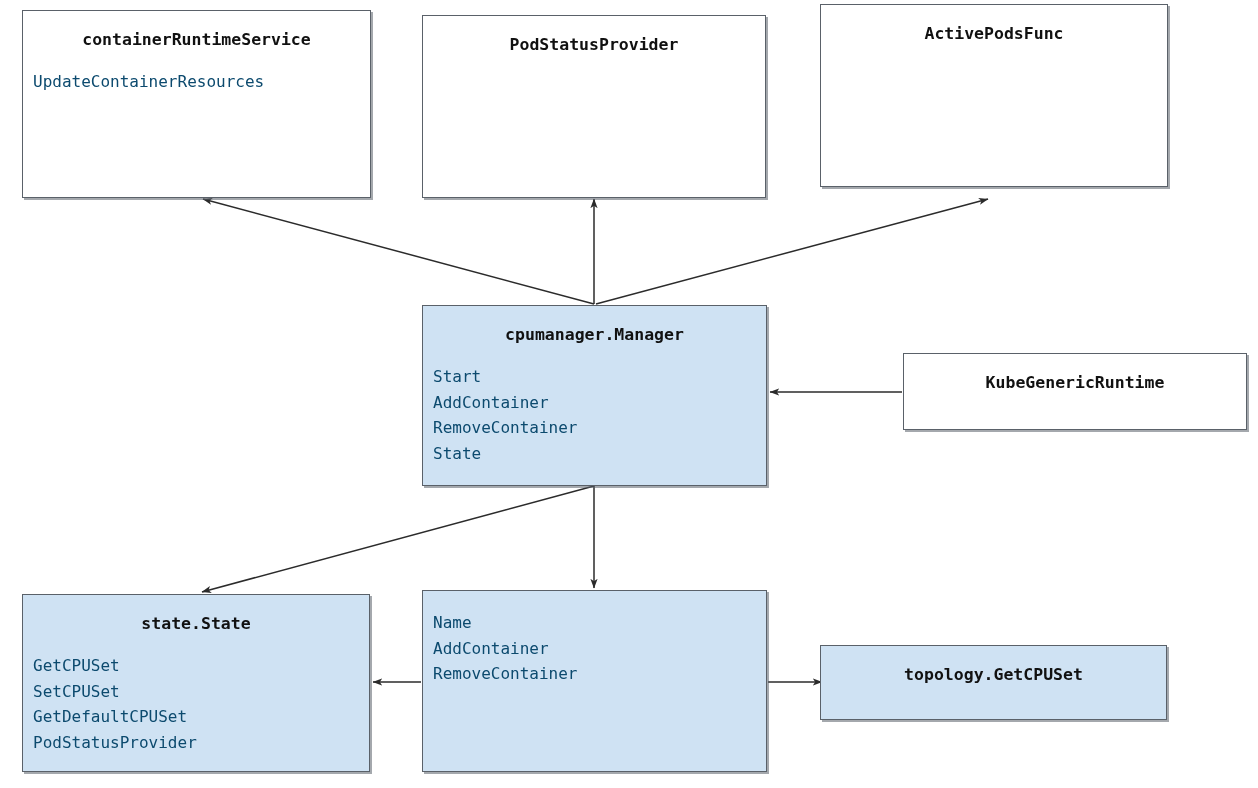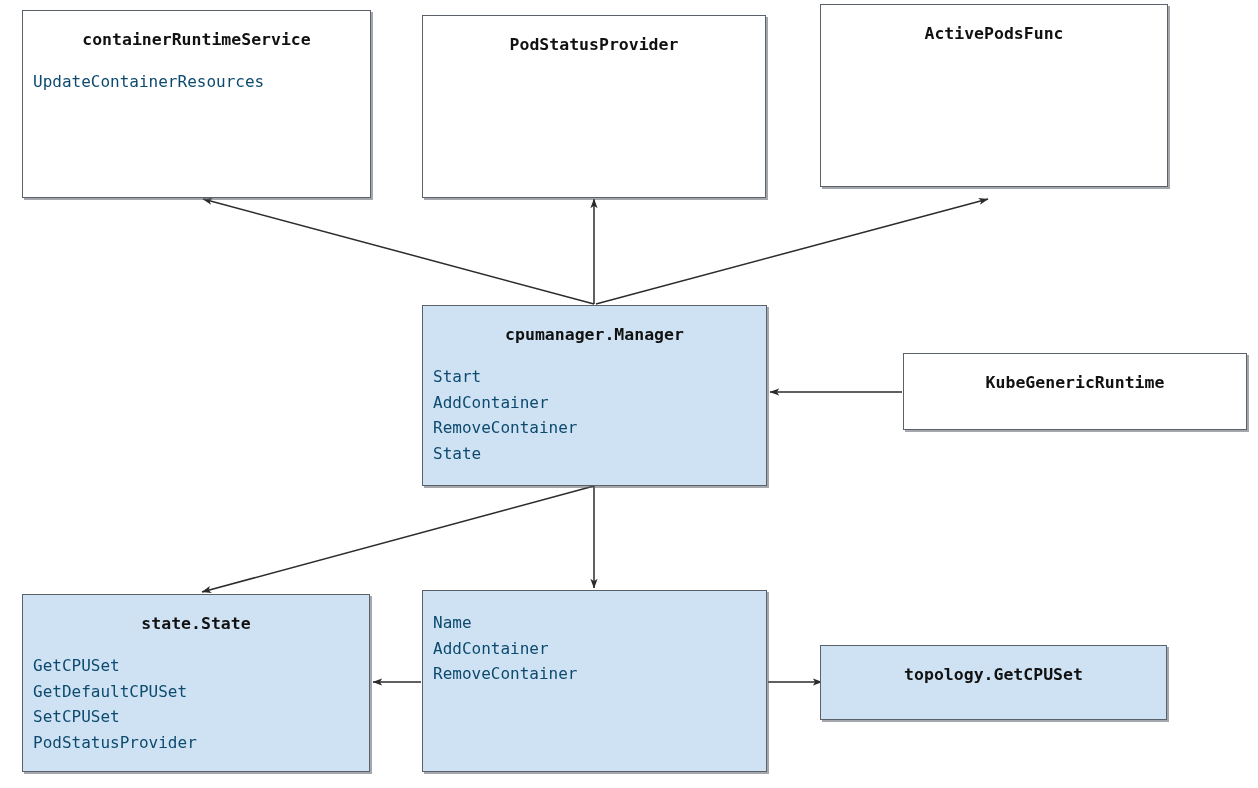--- a/index.html
+++ b/index.html
@@ -118,22 +118,22 @@
   </div>
 
   <div class="uml-box" style="left:903px; top:353px; width:344px; height:77px;">
     <div class="box-title">KubeGenericRuntime</div>
   </div>
 
   <div class="uml-box filled" style="left:22px; top:594px; width:348px; height:178px;">
     <div class="box-title">state.State</div>
     <div class="box-members">
       <div class="member">GetCPUSet</div>
+      <div class="member">SetCPUSet</div>
       <div class="member">GetDefaultCPUSet</div>
-      <div class="member">SetCPUSet</div>
       <div class="member">PodStatusProvider</div>
     </div>
   </div>
 
   <div class="uml-box filled" style="left:422px; top:590px; width:345px; height:182px;">
     <div class="box-members">
       <div class="member">Name</div>
       <div class="member">AddContainer</div>
       <div class="member">RemoveContainer</div>
     </div>

